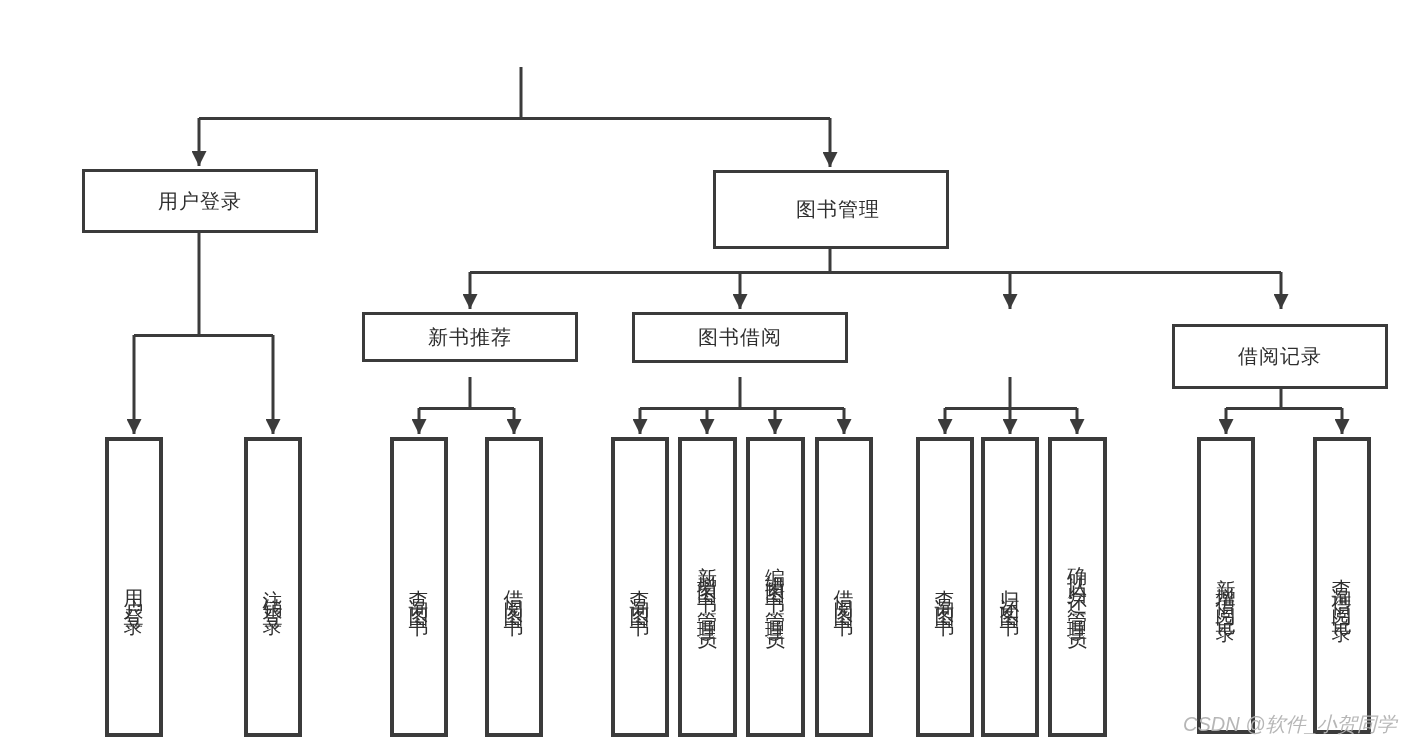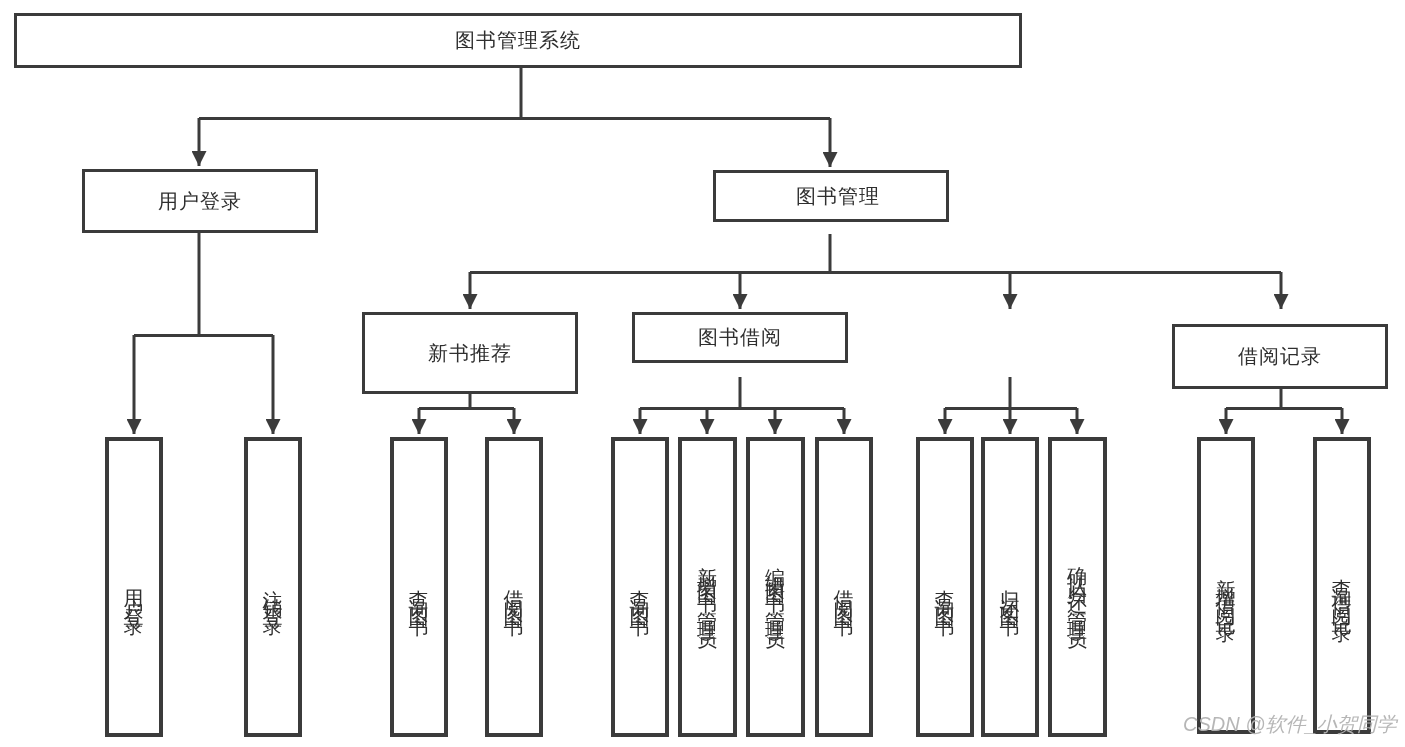--- a/index.html
+++ b/index.html
@@ -70,26 +70,25 @@
       <path d="M775 408 V434" marker-end="url(#arw)"></path>
       <path d="M844 408 V434" marker-end="url(#arw)"></path>
       <path d="M945 408 V434" marker-end="url(#arw)"></path>
       <path d="M1010 408 V434" marker-end="url(#arw)"></path>
       <path d="M1077 408 V434" marker-end="url(#arw)"></path>
       <path d="M1226 408 V434" marker-end="url(#arw)"></path>
       <path d="M1342 408 V434" marker-end="url(#arw)"></path>
     </g>
   </svg>
 
-  <div class="box" style="left:14px;top:13px;width:1008px;height:55px;">图书管理系统</div>
 
   <div class="box" style="left:82px;top:169px;width:236px;height:64px;">用户登录</div>
-  <div class="box" style="left:713px;top:170px;width:236px;height:52px;padding-left:14px;">图书管理</div>
+  <div class="box" style="left:713px;top:170px;width:236px;height:79px;padding-left:14px;">图书管理</div>
 
-  <div class="box" style="left:362px;top:312px;width:216px;height:82px;text-align:center;">新书推荐</div>
+  <div class="box" style="left:362px;top:312px;width:216px;height:50px;text-align:center;">新书推荐</div>
   <div class="box" style="left:632px;top:312px;width:216px;height:51px;">图书借阅</div>
   <div class="box" style="left:1172px;top:312px;width:216px;height:65px;margin-top:12px;">借阅记录</div>
 
   <div class="box leaf" style="left:105px;top:437px;width:58px;height:300px;">
     <span>用户登录</span>
   </div>
   <div class="box leaf" style="left:244px;top:437px;width:58px;height:300px;">
     <span>注销登录</span>
   </div>
 

